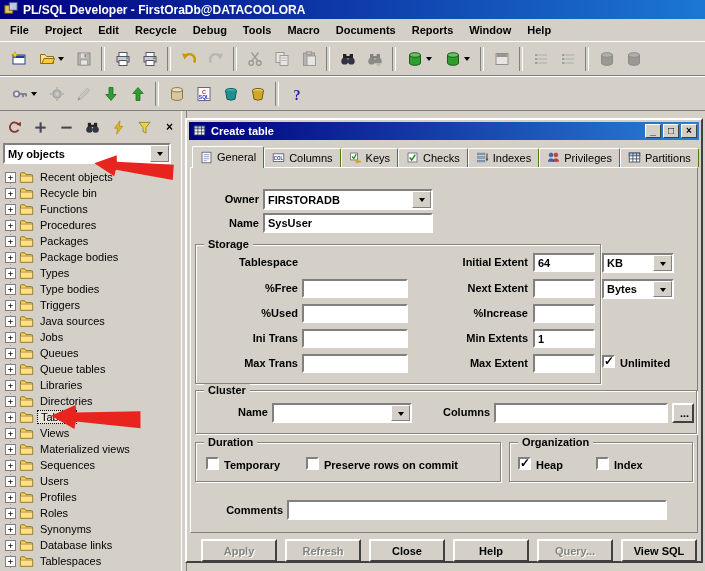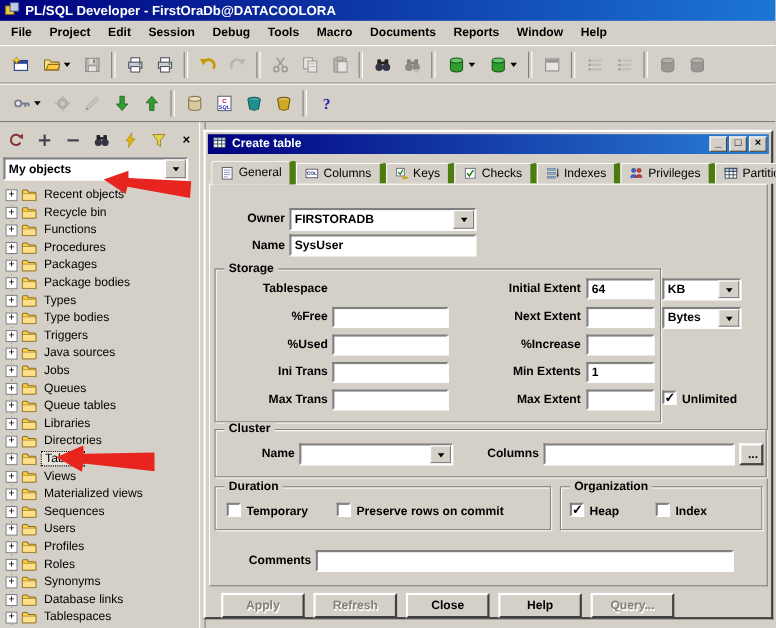--- a/index.html
+++ b/index.html
@@ -52,21 +52,21 @@
     border-bottom:2px solid #404040;border-right:2px solid #404040;z-index:10;}
   .dialog-titlebar{position:absolute;left:2px;top:2px;right:2px;height:18px;
     background:linear-gradient(90deg,#00007f,#2a7fd4);color:#fff;font-weight:bold;display:flex;
     align-items:center;gap:5px;padding:0 2px 0 4px;}
   .dlg-btns{margin-left:auto;display:flex;gap:2px;}
   .dlg-wbtn{width:16px;height:14px;box-sizing:border-box;background:#d4d0c8;color:#000;
     border-top:1px solid #fff;border-left:1px solid #fff;border-bottom:1px solid #404040;border-right:1px solid #404040;
     font-size:10px;line-height:11px;text-align:center;font-weight:bold;}
   .tabs{position:absolute;left:5px;top:26px;height:21px;display:flex;align-items:flex-end;}
   .tab{display:flex;align-items:center;gap:4px;padding:2px 7px 3px;height:19px;box-sizing:border-box;
-    border-top:1px solid #fff;border-left:1px solid #fff;border-right:6px solid #4d7c0f;
+    border-top:1px solid #fff;border-left:1px solid #fff;border-right:1px solid #4d7c0f;
     border-radius:2px 2px 0 0;background:#d4d0c8;}
   .tab.active{height:22px;margin-bottom:-1px;z-index:2;}
   .tabpage{position:absolute;left:3px;top:47px;width:508px;height:366px;box-sizing:border-box;
     border-top:1px solid #fff;border-left:1px solid #fff;border-bottom:1px solid #808080;border-right:1px solid #808080;}
   .flabel{position:absolute;font-weight:bold;text-align:right;white-space:nowrap;}
   .field{position:absolute;box-sizing:border-box;background:#fff;padding:0 3px;
     border-top:2px solid #808080;border-left:2px solid #808080;border-bottom:2px solid #fff;border-right:2px solid #fff;
     font:bold 11px "Liberation Sans",sans-serif;}
   .group{position:absolute;box-sizing:border-box;border:1px solid #87837b;
     box-shadow:inset 1px 1px 0 #fff,1px 1px 0 #fff;}
@@ -91,21 +91,21 @@
         <rect x="1" y="5" width="9" height="9" fill="#e8c840" stroke="#7a6010"></rect>
         <rect x="6" y="1.5" width="9" height="9" fill="#c8d0e8" stroke="#405080" opacity="0.95"></rect>
       </svg></span>
   <span>PL/SQL Developer - FirstOraDb@DATACOOLORA</span>
 </div>
 
 <div class="menubar">
     <span class="menu-item">File</span>
     <span class="menu-item">Project</span>
     <span class="menu-item">Edit</span>
-    <span class="menu-item">Session</span>
+    <span class="menu-item">Recycle</span>
     <span class="menu-item">Debug</span>
     <span class="menu-item">Tools</span>
     <span class="menu-item">Macro</span>
     <span class="menu-item">Documents</span>
     <span class="menu-item">Reports</span>
     <span class="menu-item">Window</span>
     <span class="menu-item">Help</span>
   </div>
 
 <div class="toolbar" id="toolbar1">
@@ -897,20 +897,21 @@
     <span class="flabel" style="left:20px;top:336px;width:72px">Comments</span>
     <input class="field" style="left: 96px; top: 332px; width: 380px; height: 20px;" value="">
   </div>
 
   <div class="dialog-buttons">
       <button class="win-btn disabled">Apply</button>
       <button class="win-btn disabled">Refresh</button>
       <button class="win-btn">Close</button>
       <button class="win-btn">Help</button>
       <button class="win-btn disabled">Query...</button>
+      <button class="win-btn">View SQL</button>
     </div>
 </div>
 
 <svg class="red-arrow" style="left:94px;top:152px;transform:rotate(7deg)" width="80" height="32" viewBox="0 0 90 30">
   <polygon points="0,15 24,3 25,10.5 89,6 90,23 25,19.5 24,27" fill="#e8241f"></polygon>
 </svg>
 <svg class="red-arrow" style="left:50px;top:403px;transform:rotate(3deg)" width="92" height="30" viewBox="0 0 90 30">
   <polygon points="0,15 24,3 25,10.5 89,6 90,23 25,19.5 24,27" fill="#e8241f"></polygon>
 </svg>
 

